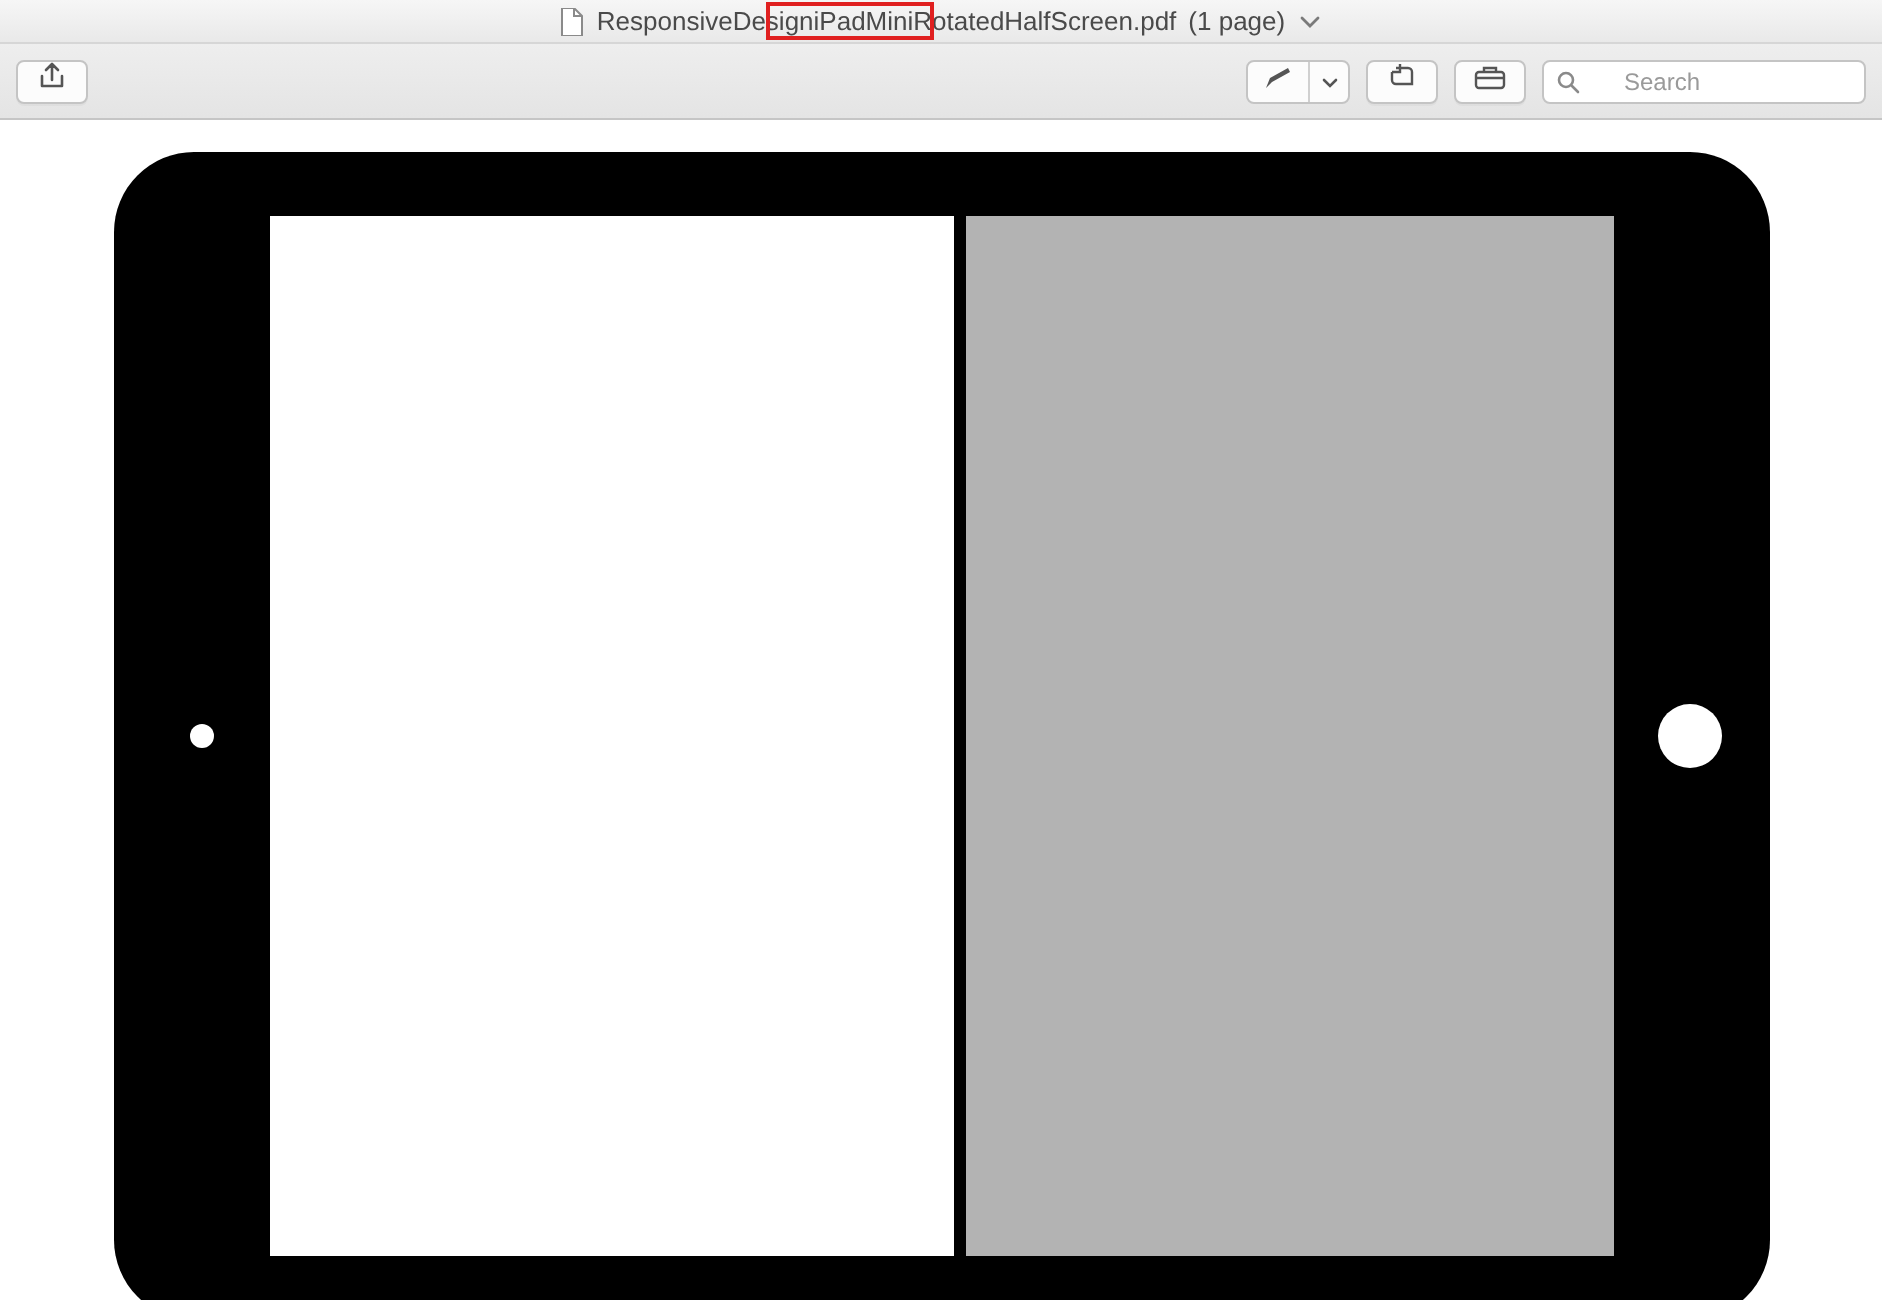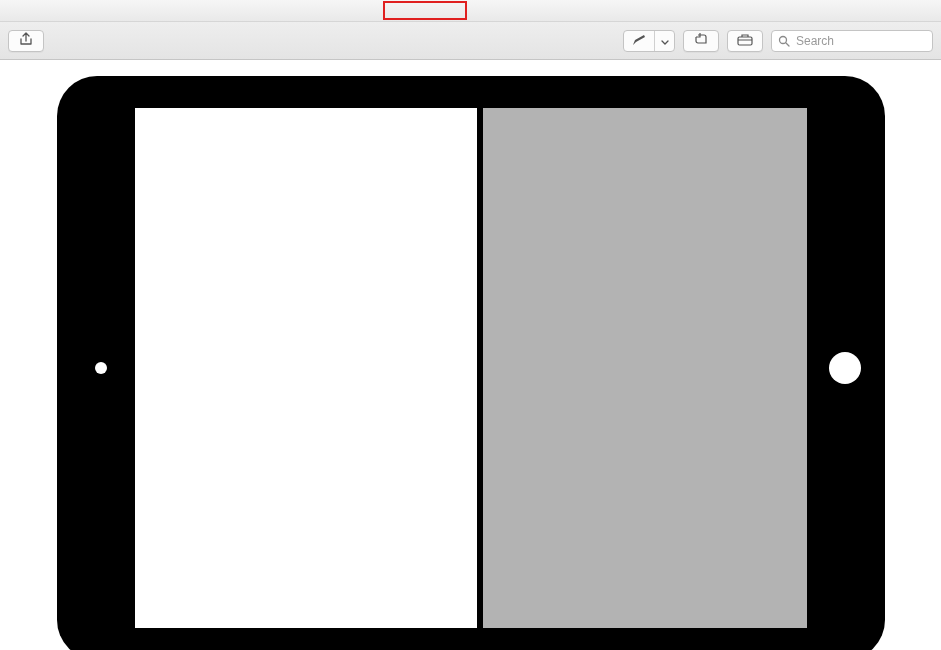--- a/index.html
+++ b/index.html
@@ -90,21 +90,21 @@
     .tb-seg .seg.narrow { min-width: 20px; }
     .search {
       width: 162px;
       height: 22px;
       border: 1px solid #c4c4c4;
       border-radius: 4px;
       background: #fff;
       display: flex;
       align-items: center;
       padding: 0 6px;
-      gap: 6px;
+      gap: 22px;
     }
     .search .mag { color: #888; display: inline-flex; }
     .search input {
       border: none;
       outline: none;
       font-size: 12px;
       color: #333;
       width: 100%;
       background: transparent;
     }
@@ -154,20 +154,35 @@
       transform: translateY(-50%);
       width: 32px; height: 32px;
       background: #fff;
       border-radius: 50%;
     }
   </style>
 </head>
 <body>
 
 <div class="titlebar">
+  <div class="title-wrap">
+    <span class="doc-ic">
+      <svg width="12" height="14" viewBox="0 0 12 14">
+          <path d="M1 0h6l4 4v10H1z" fill="#fff" stroke="#8a8a8a" stroke-width="1"></path>
+          <path d="M7 0v4h4" fill="none" stroke="#8a8a8a" stroke-width="1"></path>
+        </svg>
+    </span>
+    <span class="title-text">ResponsiveDesigniPadMiniRotatedHalfScreen.pdf</span>
+    <span class="title-page-count">(1 page)</span>
+    <span class="disclosure">
+      <svg width="10" height="6" viewBox="0 0 10 6">
+          <path d="M1 1l4 4 4-4" fill="none" stroke="#7a7a7a" stroke-width="1.4" stroke-linecap="round"></path>
+        </svg>
+    </span>
+  </div>
   <div class="highlight-box" style="left:383px;top:1px;width:84px;height:19px;"></div>
 </div>
 
 <div class="toolbar">
   <div class="tb-btn">
     <span>
       <svg width="14" height="14" viewBox="0 0 14 14">
           <path d="M7 9V1M7 1L4 4M7 1l3 3M2 7v5h10V7" fill="none" stroke="#555" stroke-width="1.3" stroke-linecap="round" stroke-linejoin="round"></path>
         </svg>
     </span>

